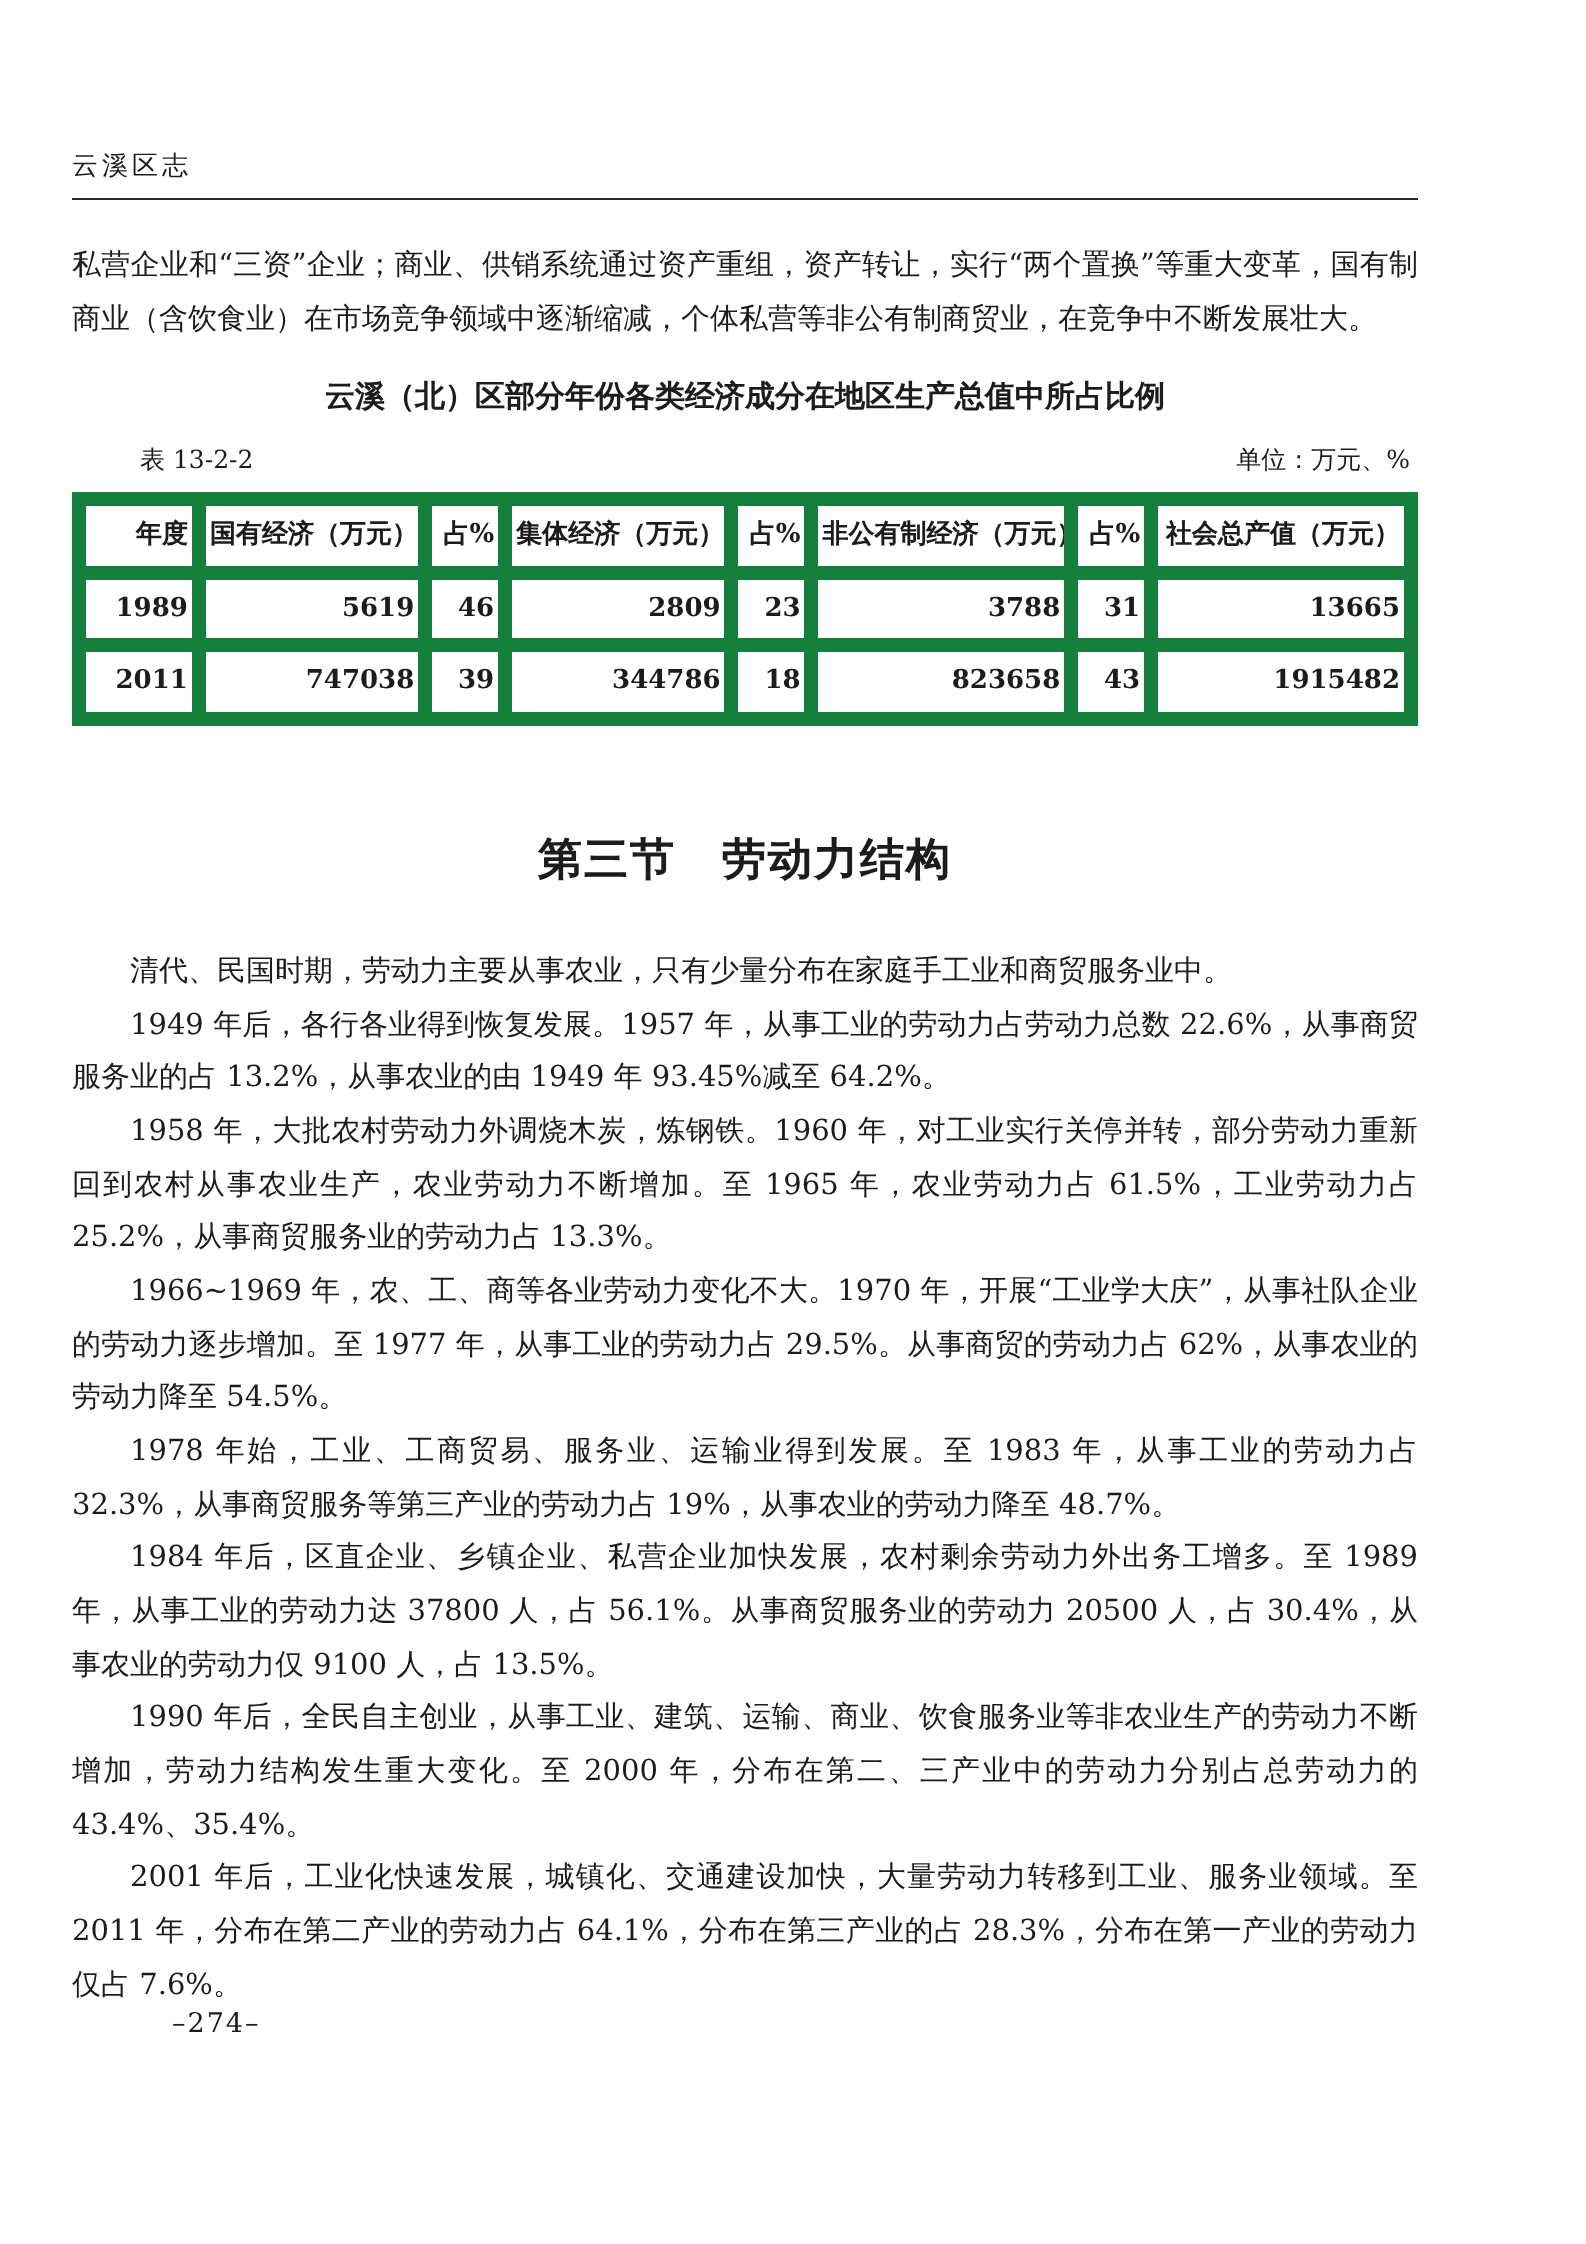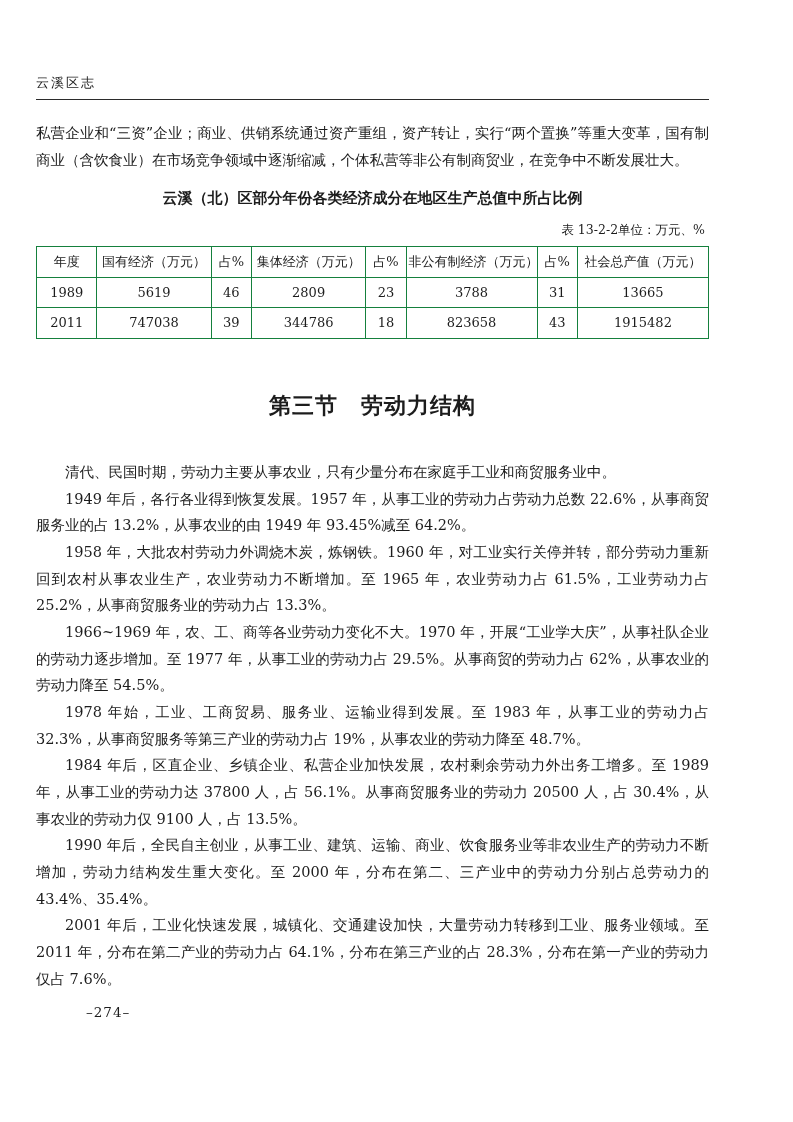--- a/index.html
+++ b/index.html
@@ -40,49 +40,49 @@
   .table-title {
     font-family: "DejaVu Sans", "Liberation Sans", sans-serif;
     font-weight: bold;
     font-size: 15px;
     text-align: center;
     margin-top: 10px;
     margin-bottom: 14px;
   }
   .table-meta {
     display: flex;
-    justify-content: flex-end;
+    justify-content: space-between;
     font-size: 12.5px;
     padding: 0 4px 0 34px;
     margin-bottom: 7px;
   }
   table.econ {
     width: 100%;
     border-collapse: collapse;
     font-size: 13px;
     table-layout: fixed;
   }
   table.econ th, table.econ td {
-    border: 1px solid #15803d;
-    font-weight: normal;
-    text-align: center;
+    border: 7px solid #15803d;
+    font-weight: bold;
+    text-align: right;
     padding: 5px 2px;
     line-height: 1.5;
     white-space: nowrap;
     overflow: hidden;
   }
 
   .section-heading {
     font-family: "DejaVu Sans", "Liberation Sans", sans-serif;
     font-weight: bold;
     font-size: 22px;
     text-align: center;
     letter-spacing: 1px;
     margin-top: 52px;
-    margin-bottom: 38px;
+    margin-bottom: 28px;
   }
 
   .page-number {
     position: absolute;
     left: 86px;
     top: 1004px;
     font-size: 13.5px;
     letter-spacing: 1px;
   }
 </style>

